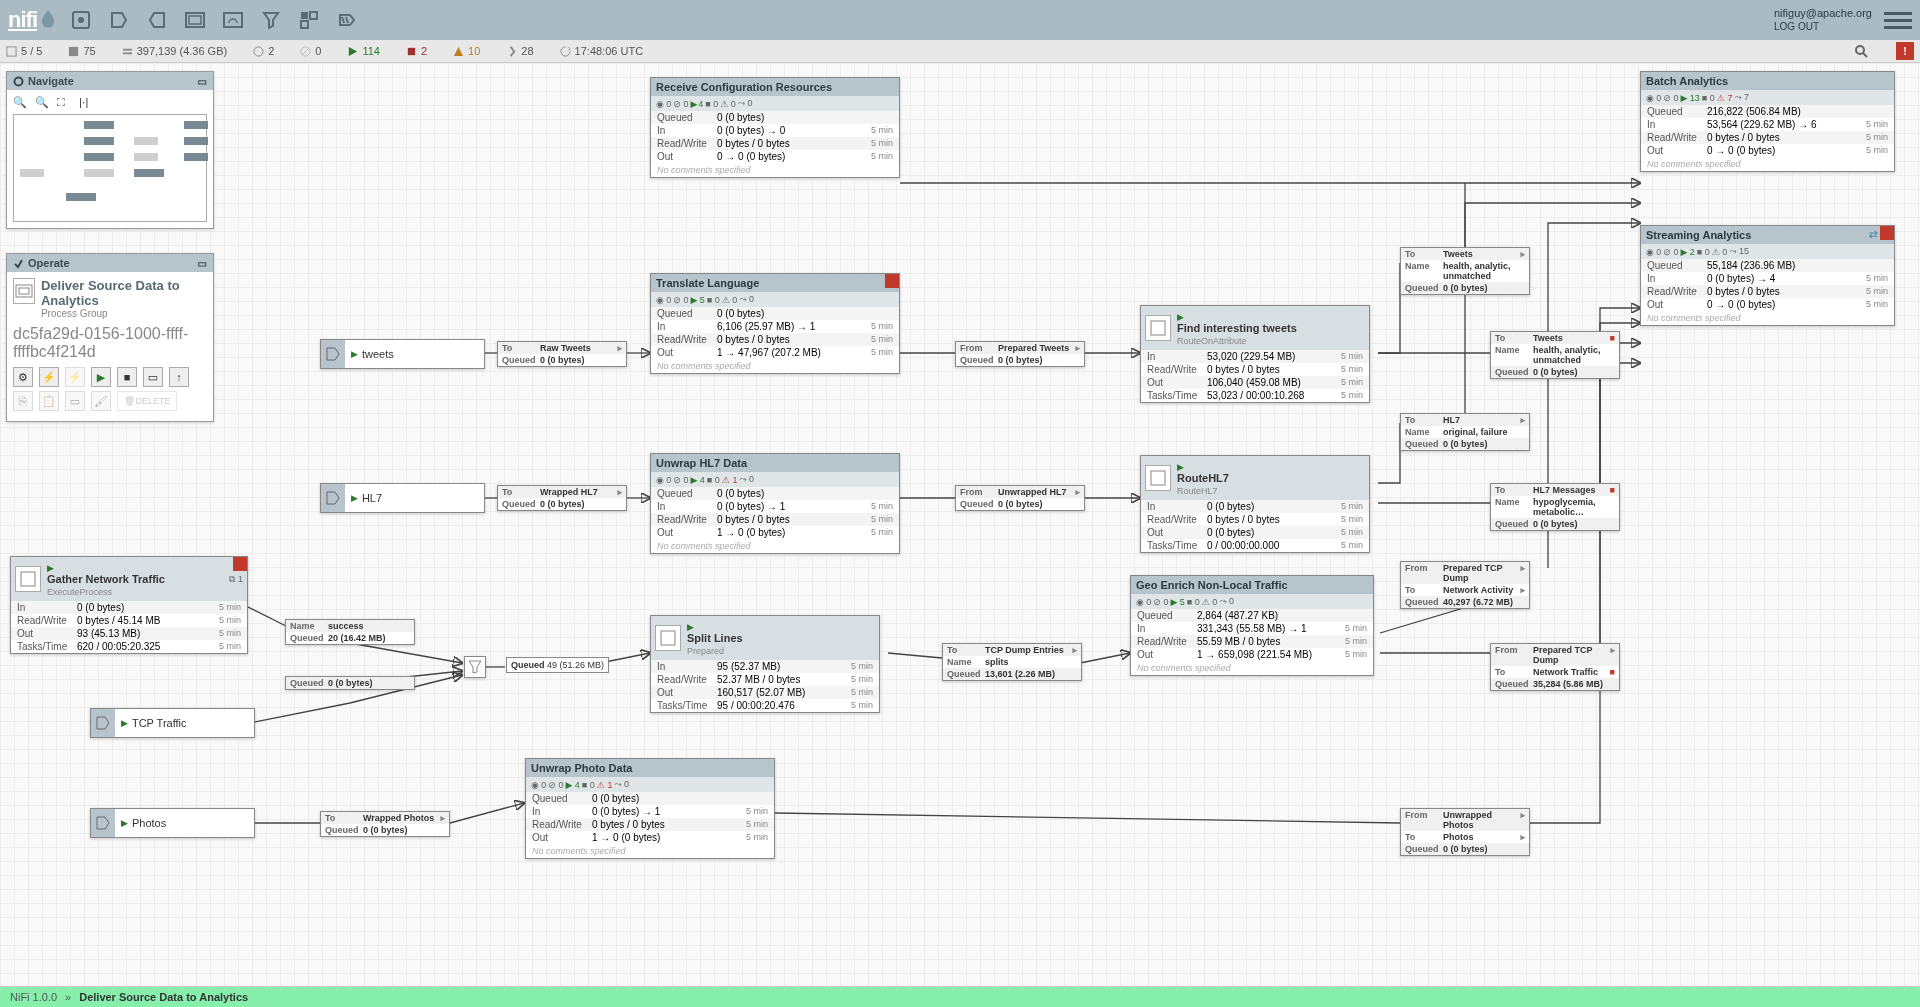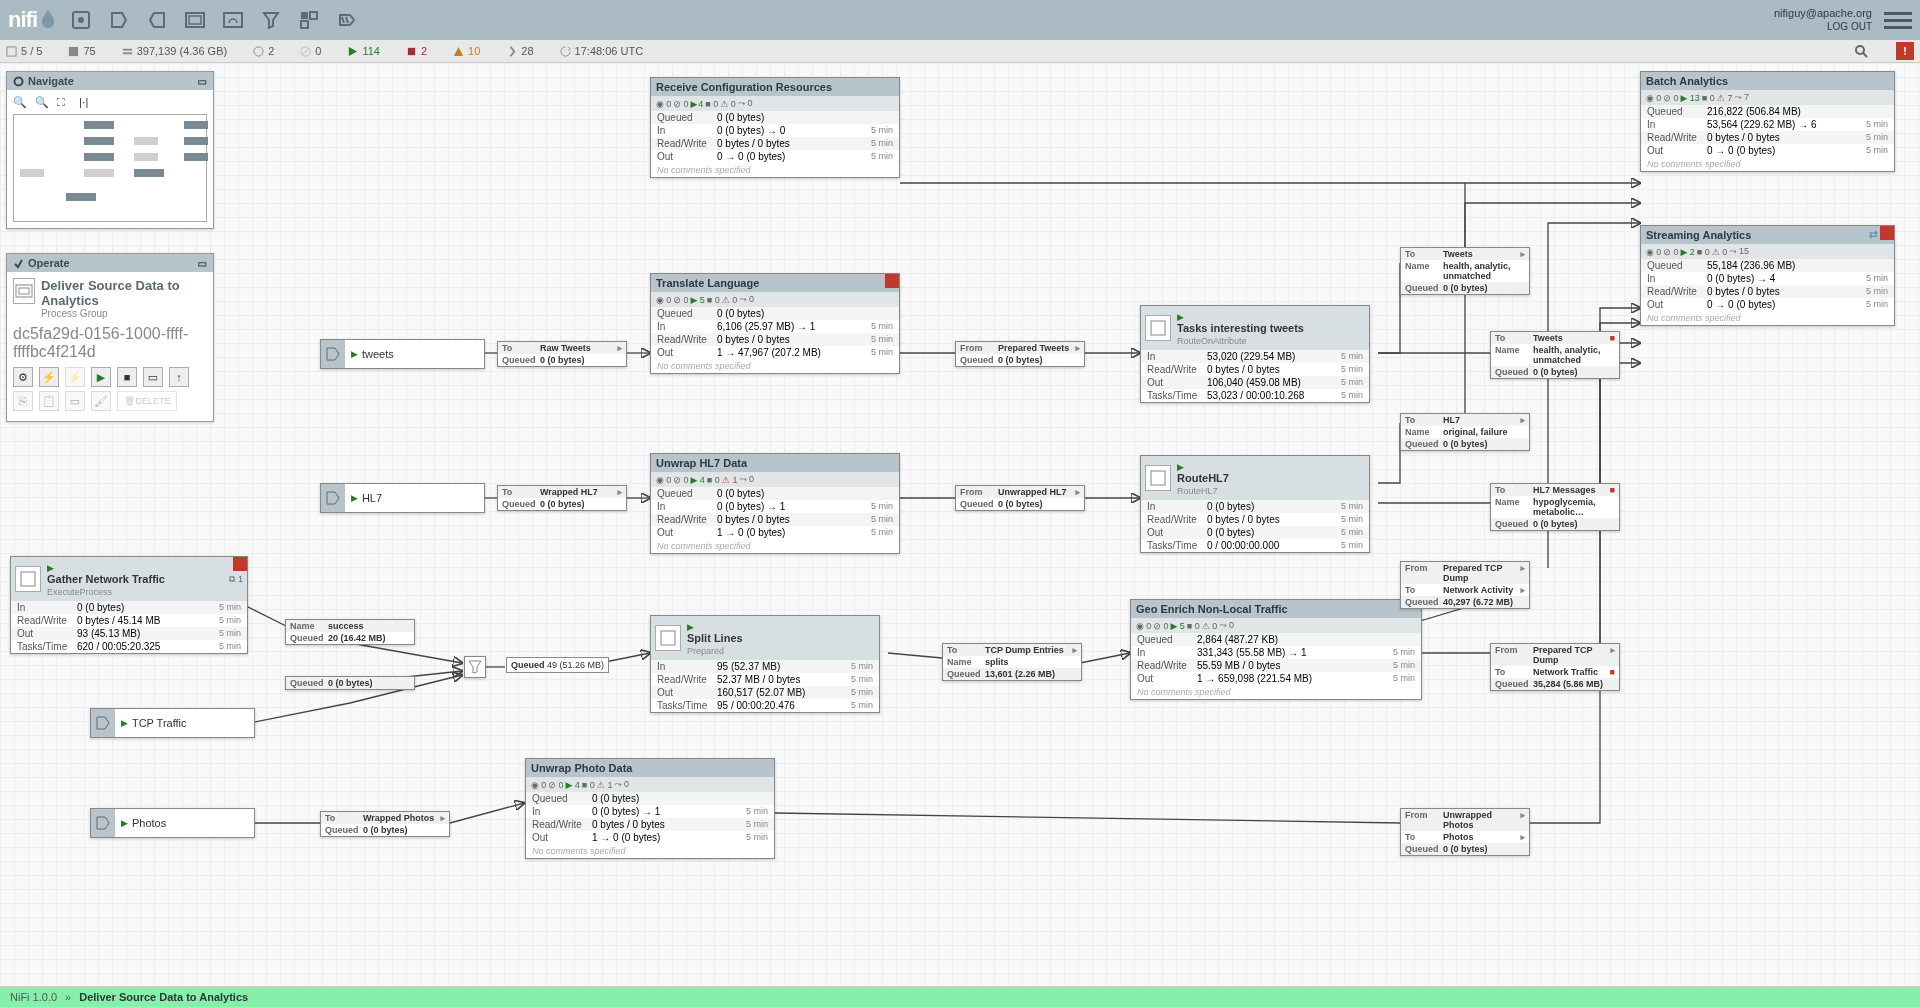--- a/index.html
+++ b/index.html
@@ -1,24 +1,24 @@
 <!DOCTYPE html>
 <html><head>
 <meta charset="utf-8">
 <style>
 * { margin:0; padding:0; box-sizing:border-box; font-family:Helvetica,Arial,sans-serif; }
 body { background:#f0f0f0; width:1920px; height:1007px; overflow:hidden; position:relative; font-size:11px; color:#333; }
 
 .topbar { height:40px; background:#aabbc3; display:flex; align-items:center; padding:0 8px; }
-.logo { font-weight:bold; font-size:22px; color:#fff; letter-spacing:-1px; padding:0 6px 0 0; display:flex; align-items:center;}
+.logo { font-weight:bold; font-size:22px; color:#fff; letter-spacing:-1px; padding:0 6px 0 0; display:flex; align-items:center;text-decoration:underline;}
 .logo svg{margin-left:2px;}
 .tool-icons { display:flex; gap:2px; }
 .tool-icons .ti { width:36px; height:30px; display:flex; align-items:center; justify-content:center; cursor:pointer; }
 .tool-icons .ti svg { fill:#5a6c75; }
-.user-area { margin-left:auto; text-align:right; font-size:11px; color:#2a3a42; line-height:13px; padding-right:6px;}
+.user-area { margin-left:auto; text-align:left; font-size:11px; color:#2a3a42; line-height:13px; padding-right:6px;}
 .hamburger { width:28px; display:flex; flex-direction:column; gap:4px; cursor:pointer; margin-left:6px;}
 .hamburger span { height:3px; background:#4a5a62; }
 
 .statusbar { height:23px; background:#e8e8e8; border-bottom:1px solid #ccc; display:flex; align-items:center; padding:0 6px; font-size:11px; color:#555; gap:26px;}
 .statusbar .si { display:flex; align-items:center; gap:4px;}
 .statusbar .si svg{width:11px;height:11px;}
 .statusbar .spacer{flex:1;}
 .search-ic, .red-sq { width:18px; height:18px; display:flex; align-items:center; justify-content:center;}
 .red-sq { background:#c0392b; color:#fff; font-weight:bold; font-size:11px;}
 
@@ -498,21 +498,21 @@
         </div>
     <div class="proc-row">
           <span class="k">Out</span>
           <span class="v">1 → 0 (0 bytes)</span>
           <span class="t">5 min</span>
         </div>
   </div>
   <div class="proc-footer">No comments specified</div>
 </div>
 
-<div class="proc" style="left:1130px;top:536px;width:292px;">
+<div class="proc" style="left:1130px;top:512px;width:244px;">
   <div class="proc-hd">Geo Enrich Non-Local Traffic</div>
   <div class="proc-status">
         <span>◉ 0</span> 
         <span>⊘ 0</span> 
         <span style="color:#2a7a2a;">▶ <span>5</span></span> 
         <span>■ 0</span> 
         <span>⚠ 0</span> 
         <span>⤳ 0</span>
       </div>
   <div class="proc-body">
@@ -644,21 +644,21 @@
   </div>
 </div>
 
 <div class="proc2" style="left:1140px;top:242px;width:230px;">
   <div class="proc2-hd">
     <div class="ic">
           <svg width="18" height="18">
             <rect x="2" y="2" width="14" height="14" fill="none" stroke="#888"></rect>
           </svg>
         </div>
-    <div class="tt"><span style="color:#2a7a2a;font-size:9px;">▶ </span><b>Tasks interesting tweets</b><span>RouteOnAttribute</span></div>
+    <div class="tt"><span style="color:#2a7a2a;font-size:9px;">▶ </span><b>Find interesting tweets</b><span>RouteOnAttribute</span></div>
   </div>
   <div class="proc-body">
     <div class="proc-row">
           <span class="k">In</span>
           <span class="v">53,020 (229.54 MB)</span>
           <span class="t">5 min</span>
         </div>
     <div class="proc-row">
           <span class="k">Read/Write</span>
           <span class="v">0 bytes / 0 bytes</span>

